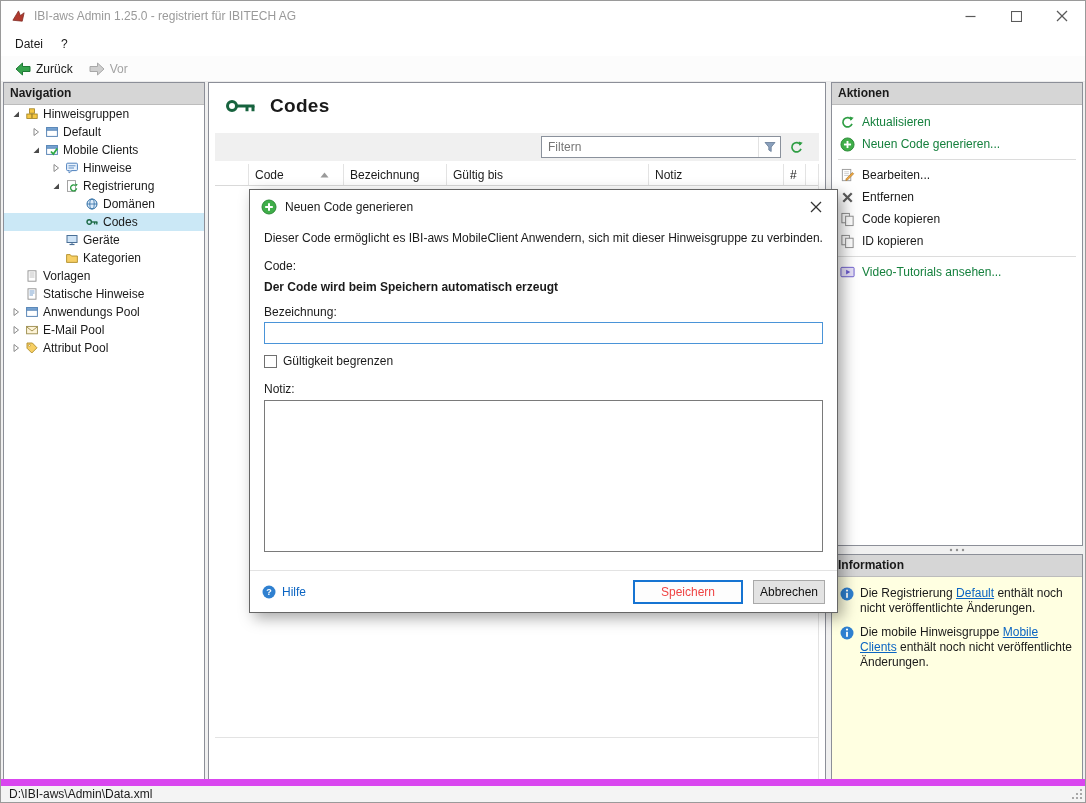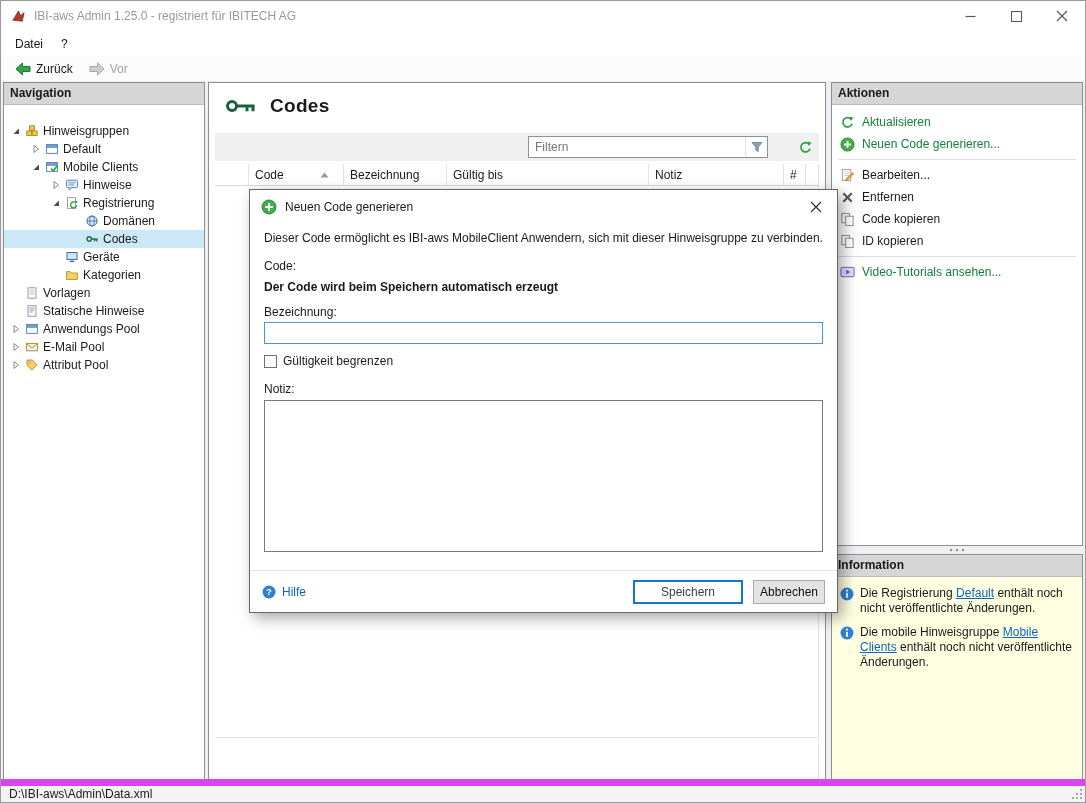--- a/index.html
+++ b/index.html
@@ -17,32 +17,32 @@
   .menubar{position:absolute;top:30px;left:0;width:100%;height:25px;background:#fff;display:flex;align-items:center;padding-left:5px}
   .menu-item{padding:4px 9px;cursor:pointer}
   
   .toolbar{position:absolute;top:55px;left:0;width:100%;height:26px;background:#fcfcfc;border-bottom:1px solid #ececec;display:flex;align-items:center;padding-left:8px;gap:4px}
   .tool-btn{display:flex;align-items:center;gap:5px;padding:2px 6px;cursor:pointer}
   .tool-btn.disabled .tool-label{color:#a3a3a3}
   
   .workspace{position:absolute;top:81px;left:0;width:100%;bottom:23px;background:#f0f0f0}
   .panel-header{height:22px;flex:none;background:#d6d6d6;border-bottom:1px solid #bcbcbc;font-weight:bold;line-height:21px;padding-left:6px}
   .nav-panel{position:absolute;left:2px;top:0;width:202px;height:698px;background:#fff;border:1px solid #8c8f98;display:flex;flex-direction:column}
-  .tree{padding-top:17px;overflow:hidden}
+  .tree{padding-top:0;overflow:hidden}
   .tree-row{height:18px;display:flex;align-items:center;padding-left:4px;white-space:nowrap;cursor:default}
   .tree-row.selected{background:#cbe8f6}
   .sp{flex:none;display:inline-block;height:1px}
   .twisty{width:16px;height:16px;flex:none;display:flex;align-items:center;justify-content:center;cursor:pointer}
   .ticon{width:16px;height:14px;flex:none;display:flex;align-items:center;justify-content:center}
   .tlabel{padding-left:3px}
   
   .main-panel{position:absolute;left:207px;top:0;width:618px;height:698px;background:#fff;border:1px solid #8c8f98;display:flex;flex-direction:column}
   .main-title{flex:none;height:46px;display:flex;align-items:center;gap:14px;padding-left:17px}
   .main-title .ttl{font-size:19px;font-weight:bold;letter-spacing:.3px}
-  .filter-row{flex:none;height:28px;margin:4px 6px 0;background:#f0f0f0;display:flex;align-items:center;justify-content:flex-end;gap:27px;padding-right:4px}
+  .filter-row{flex:none;height:28px;margin:4px 6px 0;background:#f0f0f0;display:flex;align-items:center;justify-content:flex-end;gap:5px;padding-right:13px}
   .filter-box{width:240px;height:22px;background:#fff;border:1px solid #8a919c;display:flex;align-items:center}
   .filter-box input{flex:1;min-width:0;border:none;outline:none;font:12px "Liberation Sans",sans-serif;padding:0 6px;background:transparent}
   .filter-box input::placeholder{color:#767676}
   .funnel-btn{width:22px;height:100%;display:flex;align-items:center;justify-content:center;border-left:1px solid #e2e2e2;cursor:pointer}
   .refresh-btn{width:20px;display:flex;align-items:center;justify-content:center;cursor:pointer}
   .grid{flex:1;margin:3px 6px 0;display:flex;flex-direction:column;border-right:1px solid #e3e3e3}
   .grid-header{flex:none;height:22px;display:flex;border-bottom:1px solid #d9d9d9}
   .gh{border-right:1px solid #e3e3e3;display:flex;align-items:center;padding-left:6px;position:relative}
   .gh.last{border-right:none}
   .gh .sort{position:absolute;right:14px;top:8px}
@@ -77,21 +77,21 @@
   .dlg-hint{margin-top:7px;font-weight:bold}
   .dlg-name-label{margin-top:11px}
   .dlg-input{display:block;width:100%;height:22px;margin-top:3px;border:1px solid #4a94d8;padding:0 5px;font:12px "Liberation Sans",sans-serif;outline:none}
   .dlg-check{margin-top:10px;display:flex;align-items:center;gap:6px;cursor:pointer}
   .cb{width:13px;height:13px;border:1px solid #707070;background:#fff;flex:none}
   .dlg-note-label{margin-top:14px}
   .dlg-textarea{display:block;width:100%;height:152px;margin-top:4px;border:1px solid #7a7a7a;resize:none;font:12px "Liberation Sans",sans-serif;outline:none;padding:4px}
   .dlg-footer{position:absolute;left:0;right:0;bottom:0;height:42px;border-top:1px solid #e3e3e3;display:flex;align-items:center;padding:0 12px;gap:10px;background:#fff}
   .help-link{display:flex;align-items:center;gap:6px;color:#0a64c2;cursor:pointer;flex:1}
   .btn{height:24px;font:12px "Liberation Sans",sans-serif;cursor:pointer}
-  .btn.primary{width:110px;background:#fdfdfd;border:2px solid #1674d2;color:#404040}
+  .btn.primary{width:110px;background:#fdfdfd;border:2px solid #1674d2;color:#ef4444}
   .btn.normal{width:72px;background:#e3e3e3;border:1px solid #a9a9a9;color:#111}
 </style>
 </head>
 <body>
 
 <div class="window">
 
   <div class="titlebar">
     <span class="app-icon">
       <svg width="15" height="15" viewBox="0 0 16 16">

